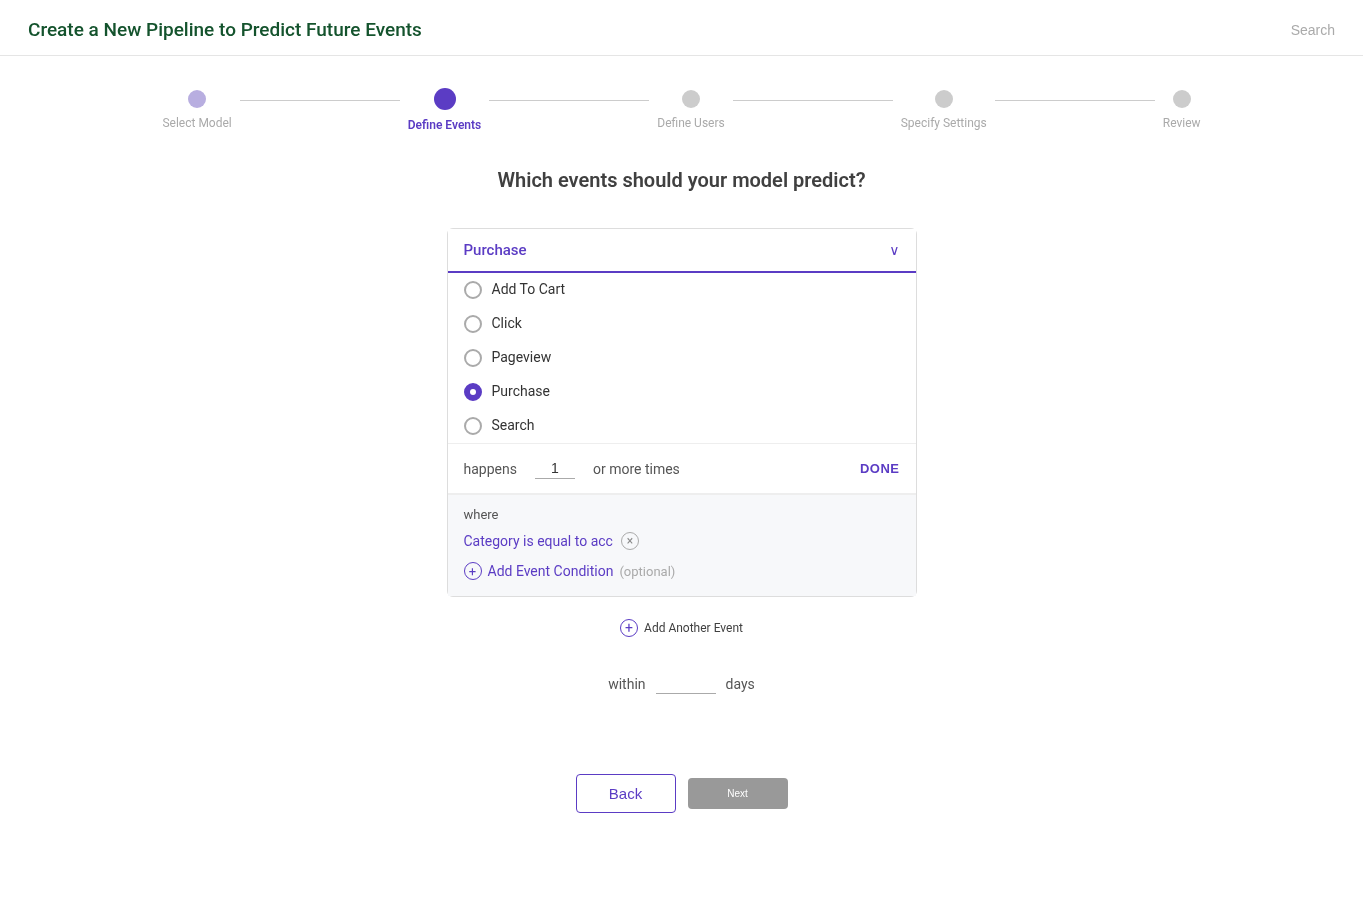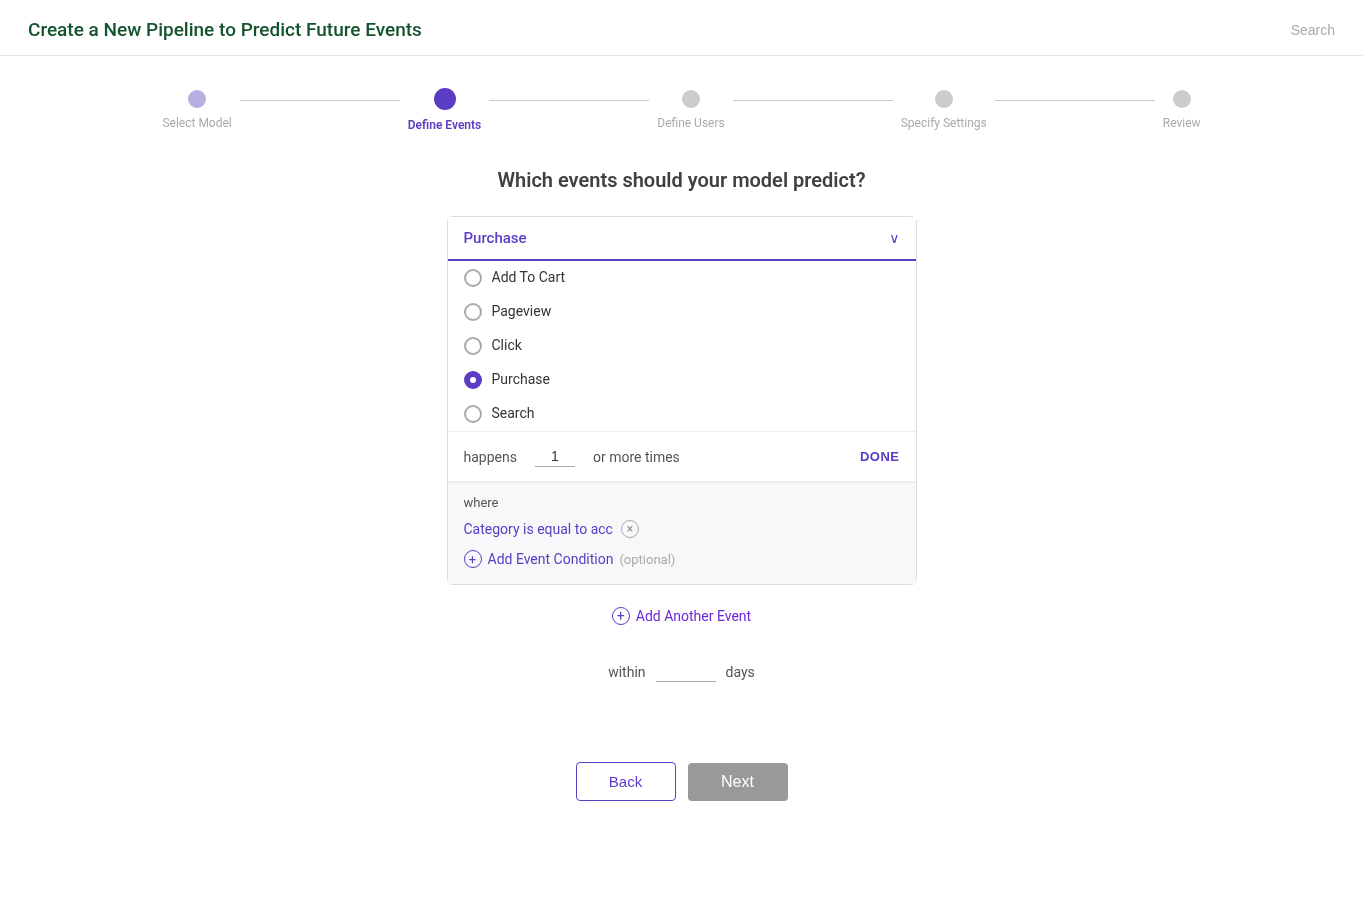--- a/index.html
+++ b/index.html
@@ -83,20 +83,21 @@
       font-weight: 600;
       color: #404040;
       margin-bottom: 24px;
     }
     .event-card {
       width: 470px;
       border: 1px solid #ddd;
       border-radius: 6px;
       overflow: visible;
       background: #fff;
+      margin-top: 12px;
     }
     .event-dropdown {
       display: flex;
       align-items: center;
       justify-content: space-between;
       padding: 12px 16px;
       border-bottom: 2px solid #5b3cc4;
       cursor: pointer;
       background: #fff;
     }
@@ -253,22 +254,22 @@
       border-radius: 50%;
       border: 1.5px solid #5b3cc4;
       display: flex;
       align-items: center;
       justify-content: center;
       color: #5b3cc4;
       font-size: 14px;
       flex-shrink: 0;
     }
     .add-event-label {
-      font-size: 14px;
-      color: #6d28d9;
+      font-size: 12px;
+      color: #404040;
     }
     .within-row {
       display: flex;
       align-items: center;
       justify-content: center;
       gap: 10px;
       margin-top: 36px;
     }
     .within-label {
       font-size: 14px;
@@ -301,21 +302,21 @@
       border-radius: 4px;
       cursor: pointer;
       text-align: center;
     }
     .next-btn {
       width: 100px;
       padding: 10px 0;
       border: none;
       background: #999;
       color: #fff;
-      font-size: 16px;
+      font-size: 10px;
       border-radius: 4px;
       cursor: pointer;
       text-align: center;
     }
   </style>
 </head>
 <body>
 
 <div class="page-header">
   <span class="page-title">Create a New Pipeline to Predict Future Events</span>
@@ -366,26 +367,26 @@
 
     <div class="event-options">
 
       <div class="event-option">
         <div class="radio-circle"></div>
         <span class="event-option-label">Add To Cart</span>
       </div>
 
       <div class="event-option">
         <div class="radio-circle"></div>
-        <span class="event-option-label">Pageview</span>
+        <span class="event-option-label">Click</span>
       </div>
 
       <div class="event-option">
         <div class="radio-circle"></div>
-        <span class="event-option-label">Click</span>
+        <span class="event-option-label">Pageview</span>
       </div>
 
       <div class="event-option">
         <div class="radio-circle selected"></div>
         <span class="event-option-label">Purchase</span>
       </div>
 
       <div class="event-option">
         <div class="radio-circle"></div>
         <span class="event-option-label">Search</span>

